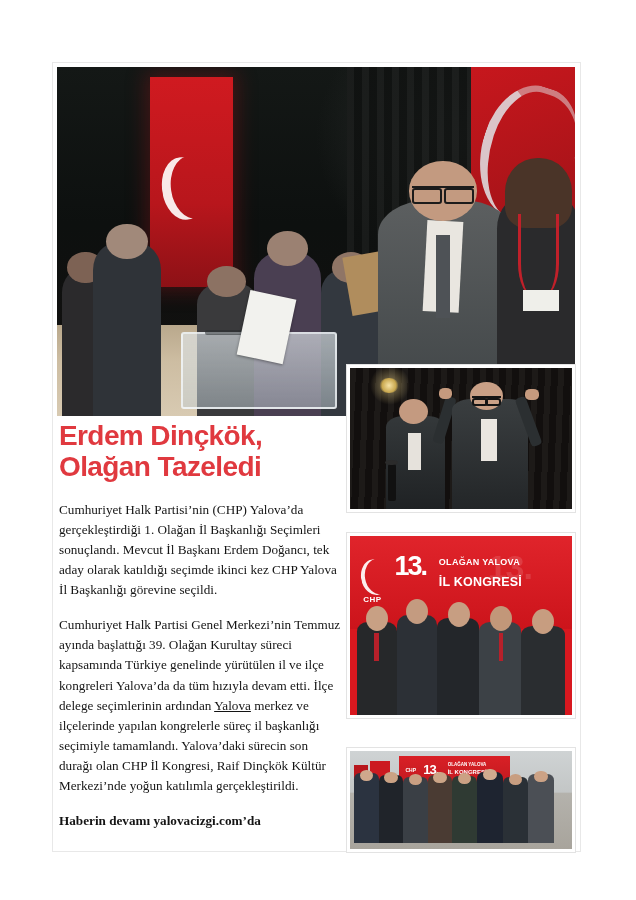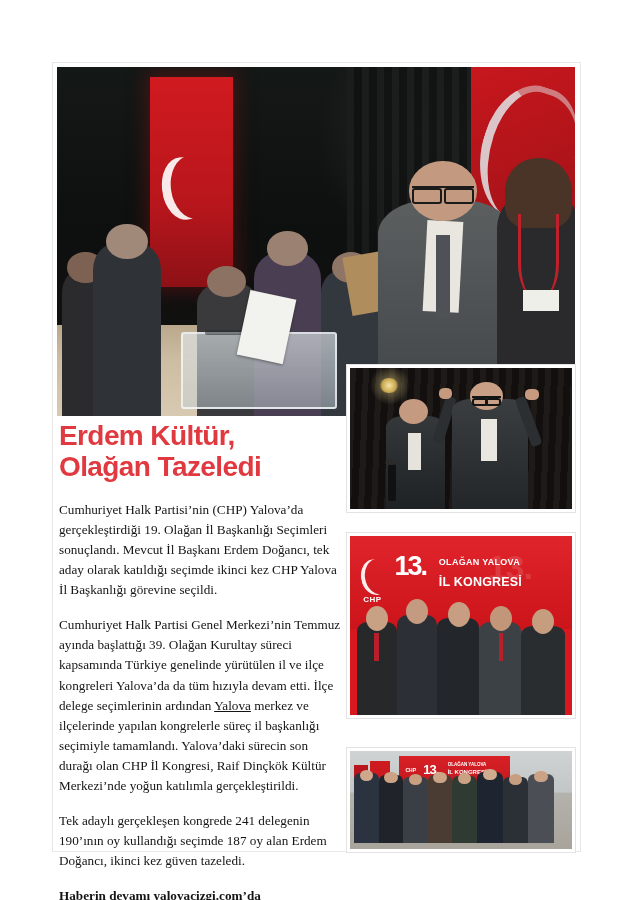--- a/index.html
+++ b/index.html
@@ -512,23 +512,22 @@
     <div class="gh" id="gh5"></div>
     <div class="gp" id="g6"></div>
     <div class="gh" id="gh6"></div>
     <div class="gp" id="g7"></div>
     <div class="gh" id="gh7"></div>
     <div class="gp" id="g8"></div>
     <div class="gh" id="gh8"></div>
   </div>
 
   <h1 class="headline">
-    <span class="l1">Erdem Kültür,</span>
+    <span class="l1">Erdem Dinçkök,</span>
     <span class="l2">Olağan Tazeledi</span>
   </h1>
 
   <div class="article">
-    <p>Cumhuriyet Halk Partisi’nin (CHP) Yalova’da gerçekleştirdiği 19. Olağan İl Başkanlığı Seçimleri sonuçlandı. Mevcut İl Başkanı Erdem Doğancı, tek aday olarak katıldığı seçimde ikinci kez CHP Yalova İl Başkanlığı görevine seçildi.</p>
+    <p>Cumhuriyet Halk Partisi’nin (CHP) Yalova’da gerçekleştirdiği 1. Olağan İl Başkanlığı Seçimleri sonuçlandı. Mevcut İl Başkanı Erdem Doğancı, tek aday olarak katıldığı seçimde ikinci kez CHP Yalova İl Başkanlığı görevine seçildi.</p>
     <p><span>Cumhuriyet Halk Partisi Genel Merkezi’nin Temmuz ayında başlattığı 39. Olağan Kurultay süreci kapsamında Türkiye genelinde yürütülen il ve ilçe kongreleri Yalova’da da tüm hızıyla devam etti. İlçe delege seçimlerinin ardından </span><a href="#" class="inline-link">Yalova</a><span> merkez ve ilçelerinde yapılan kongrelerle süreç il başkanlığı seçimiyle tamamlandı. Yalova’daki sürecin son durağı olan CHP İl Kongresi, Raif Dinçkök Kültür Merkezi’nde yoğun katılımla gerçekleştirildi.</span></p>
-    <p>Tek adaylı gerçekleşen kongrede 241 delegenin 190’ının oy kullandığı seçimde 187 oy alan Erdem Doğancı, ikinci kez güven tazeledi.</p>
     <p class="footer-line">Haberin devamı yalovacizgi.com’da</p>
   </div>
 </div>
 
 </body></html>

